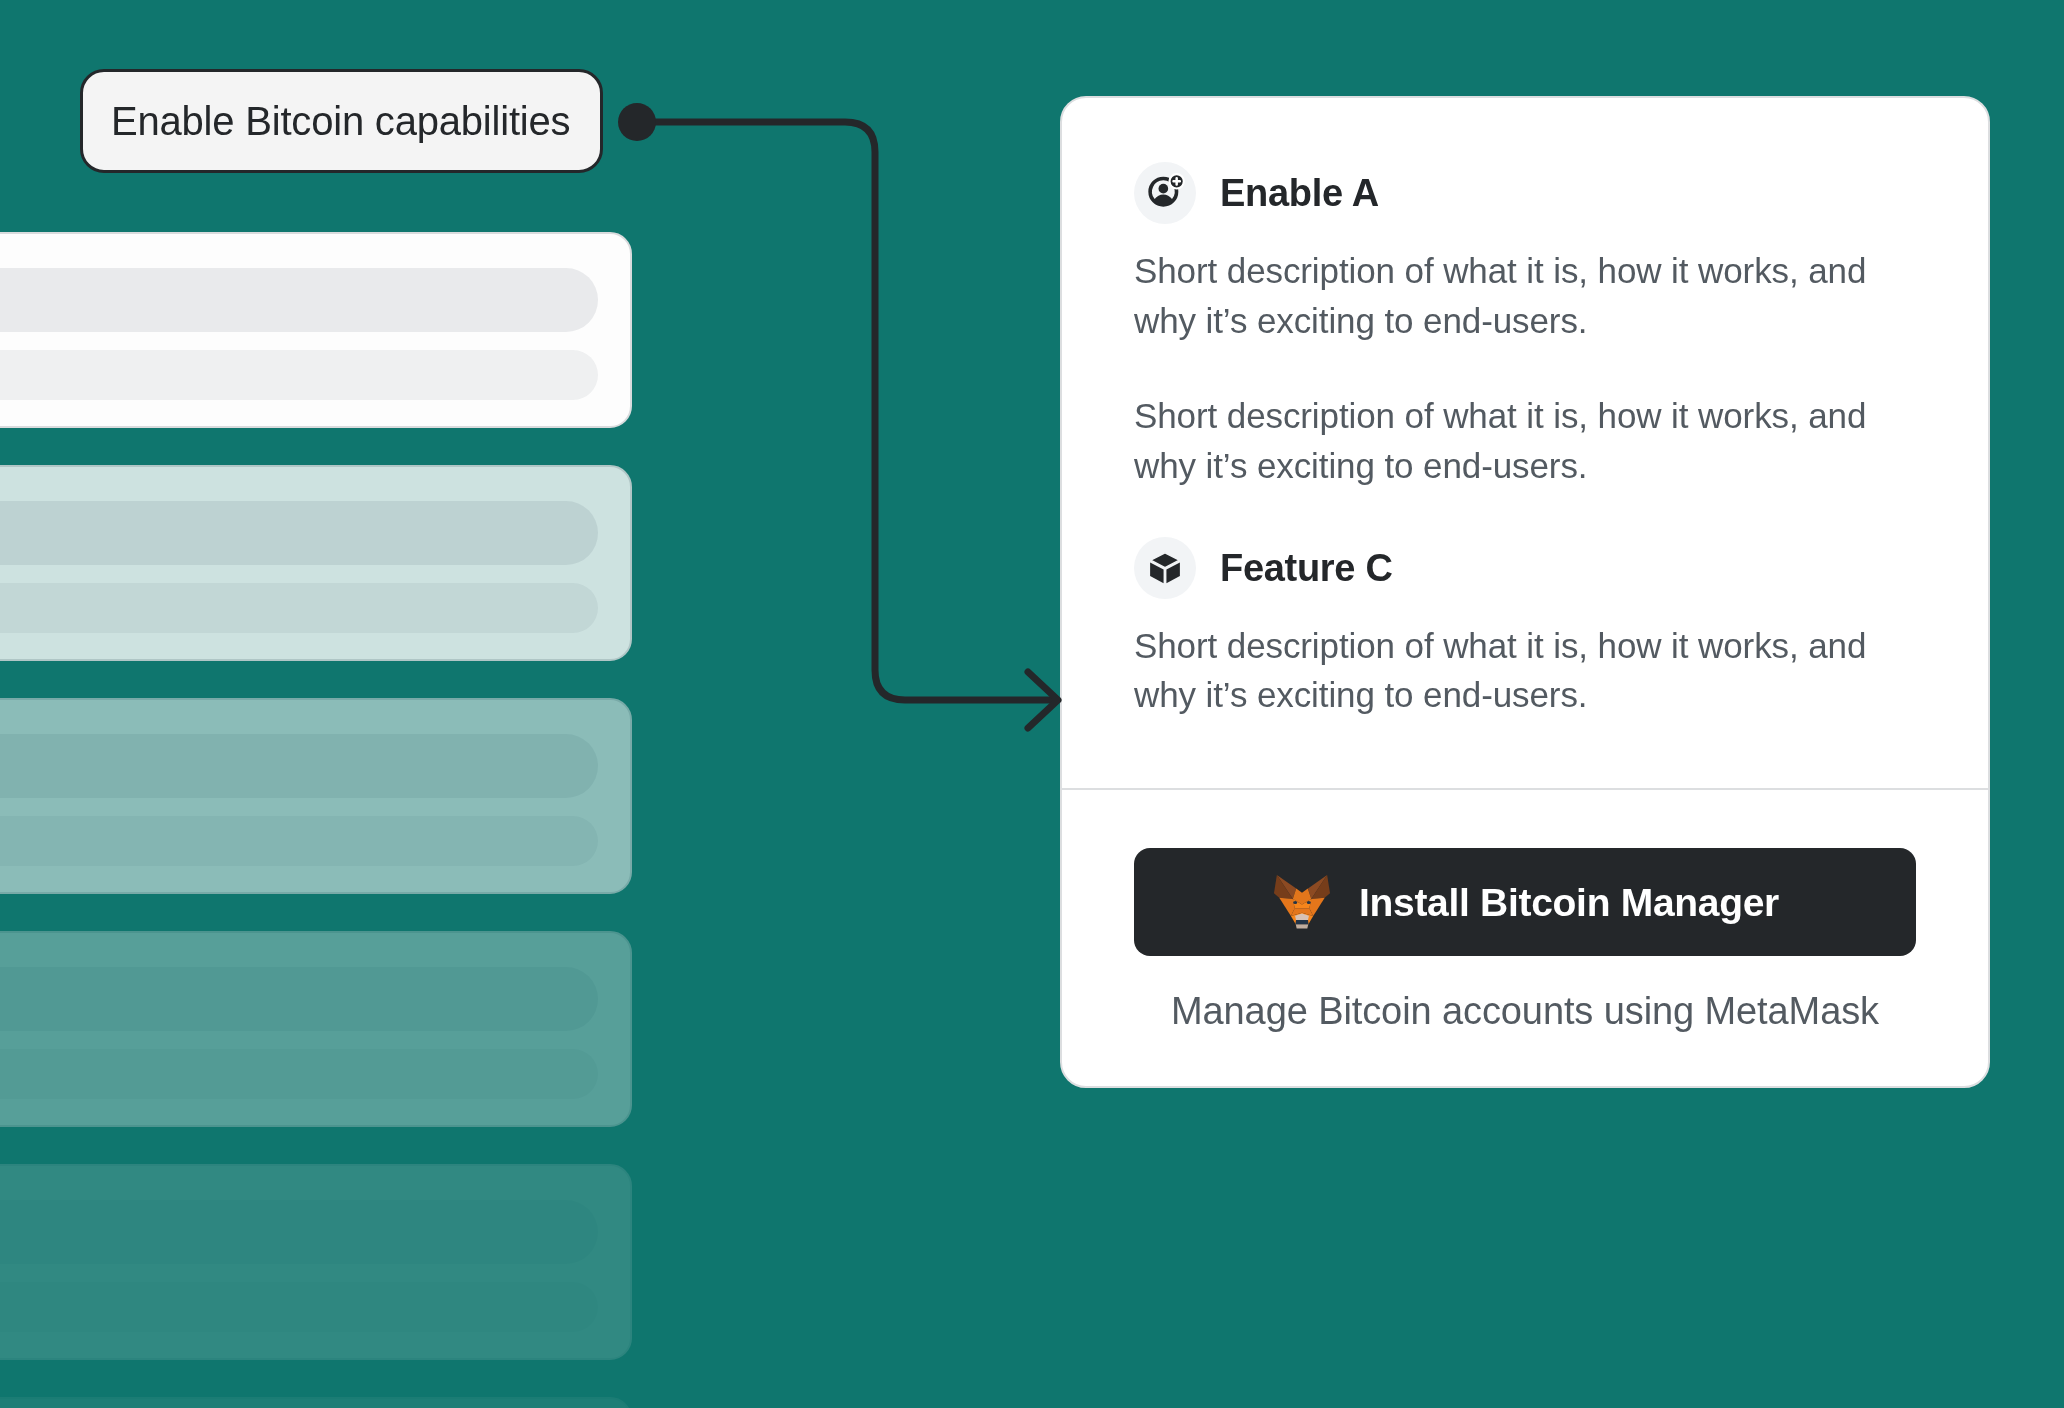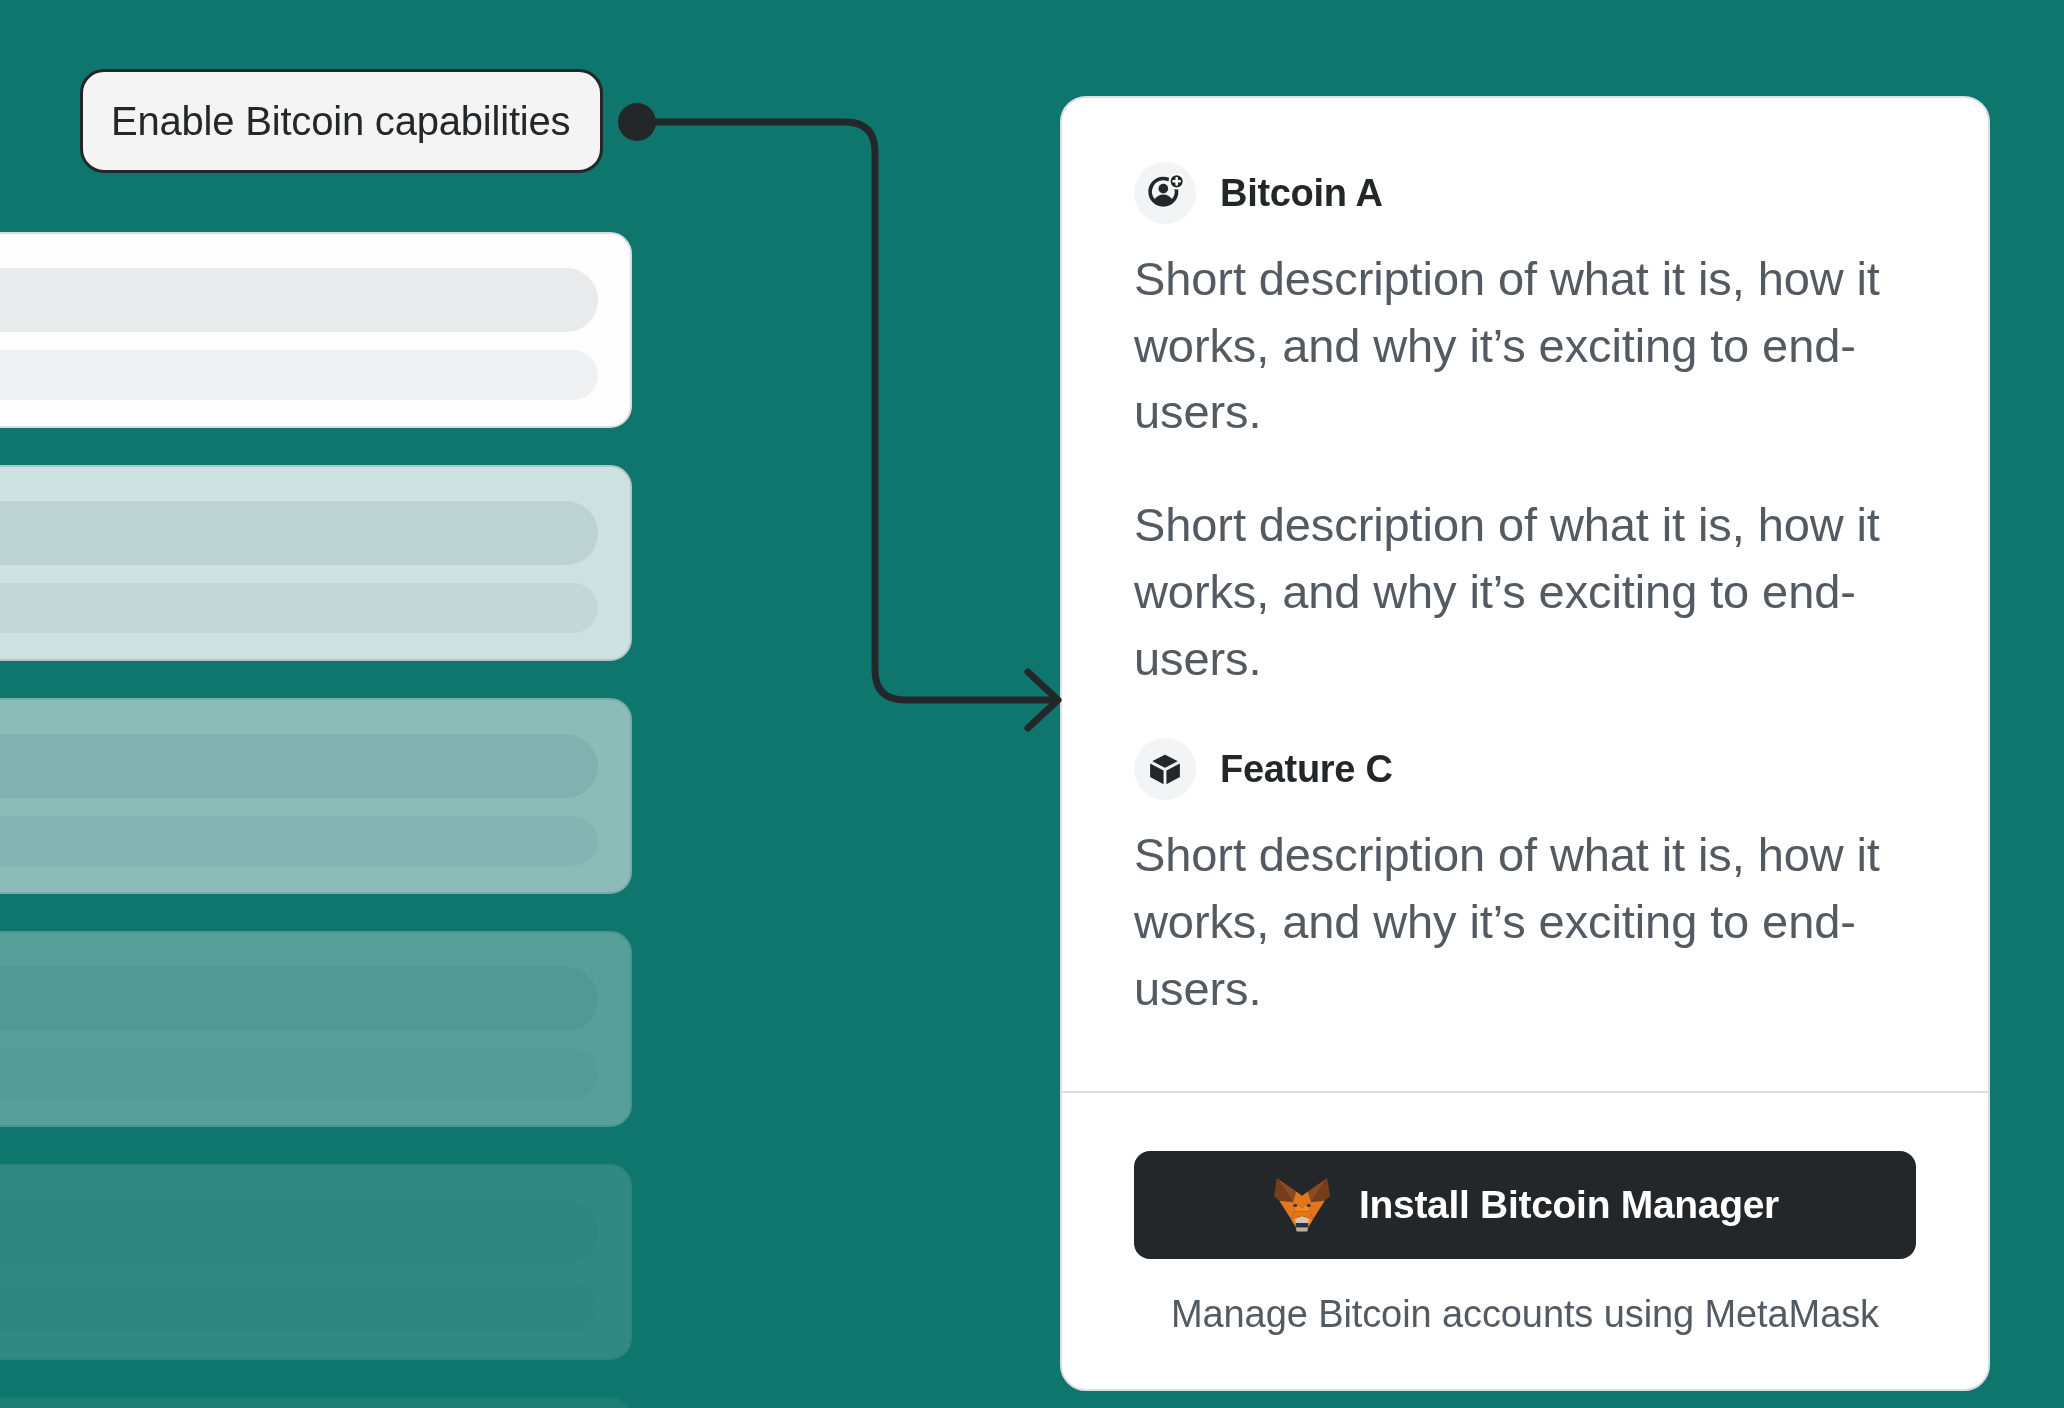--- a/index.html
+++ b/index.html
@@ -132,21 +132,21 @@
   }
   .feature-icon-badge svg { display: block; }
   .feature-title {
     font-size: 38px;
     font-weight: 700;
     color: #24272a;
     letter-spacing: -0.3px;
     line-height: 1;
   }
   .feature-desc {
-    font-size: 47px;
+    font-size: 35px;
     line-height: 1.42;
     color: #535a61;
     max-width: 800px;
     letter-spacing: -0.1px;
   }
 
   #card-divider {
     height: 2px;
     background: #dcdee0;
     width: 100%;
@@ -237,21 +237,21 @@
           <span class="feature-icon-badge">
             <svg width="40" height="40" viewBox="0 0 24 24" fill="none">
               <path d="M11 2.2a9 9 0 1 0 9 9 9 9 0 0 0-9-9Zm0 2.2a6.8 6.8 0 0 1 5.2 11.2 6.4 6.4 0 0 0-10.4 0A6.8 6.8 0 0 1 11 4.4Z" fill="#24272a"></path>
               <circle cx="11" cy="9.4" r="2.9" fill="#24272a"></circle>
               <path d="M5.9 17.5a5.55 5.55 0 0 1 10.2 0 6.78 6.78 0 0 1-10.2 0Z" fill="#24272a"></path>
               <circle cx="19" cy="5" r="4.3" fill="#24272a"></circle>
               <circle cx="19" cy="5" r="4.3" fill="none" stroke="#ffffff" stroke-width="1.3"></circle>
               <path d="M19 3.1v3.8M17.1 5h3.8" stroke="#ffffff" stroke-width="1.5" stroke-linecap="round"></path>
             </svg>
           </span>
-          <span class="feature-title">Bitcoin A</span>
+          <span class="feature-title">Enable A</span>
         </div>
         <div class="feature-desc">Short description of what it is, how it works, and why it’s exciting to end-users.</div>
       </div>
 
       <div class="feature-item">
         <div class="feature-desc">Short description of what it is, how it works, and why it’s exciting to end-users.</div>
       </div>
 
       <div class="feature-item">
         <div class="feature-head">

